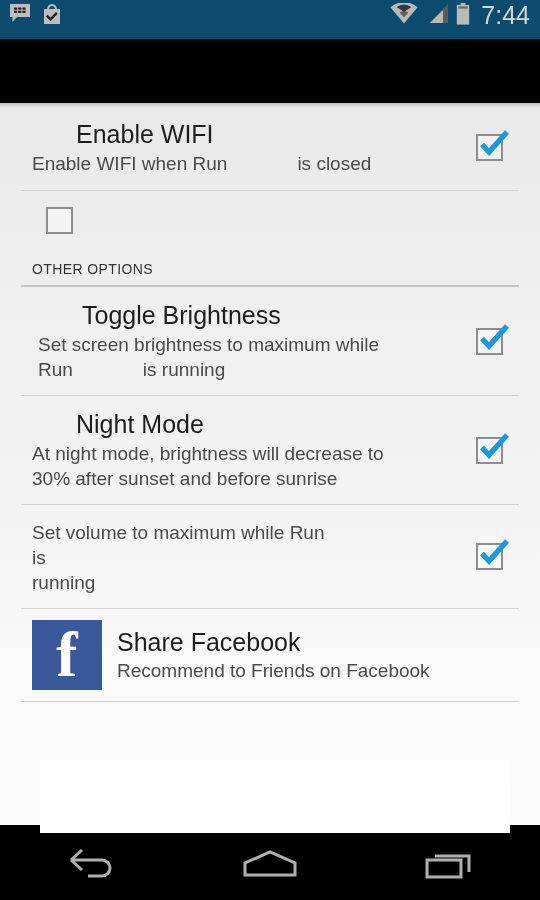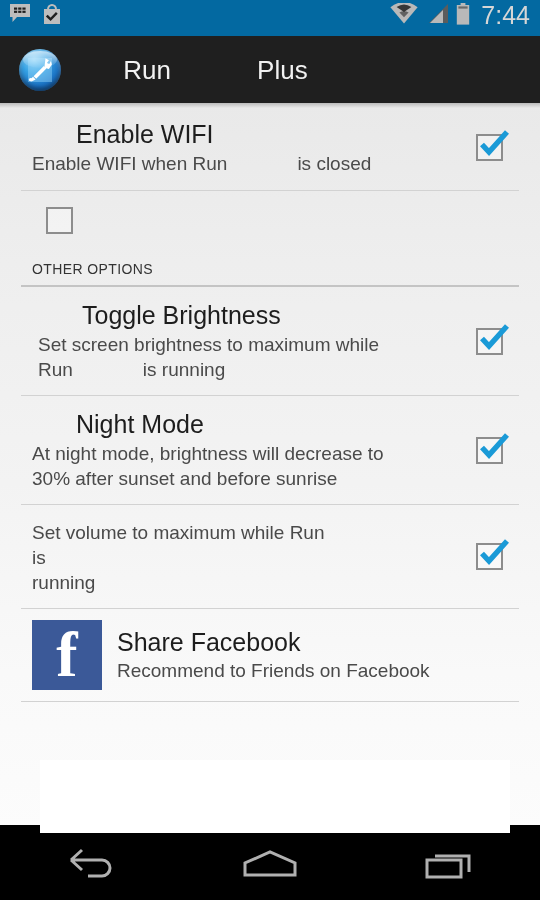--- a/index.html
+++ b/index.html
@@ -21,21 +21,21 @@
     background: #000;
     overflow: hidden;
   }
 
   
   .status-bar {
     position: absolute;
     top: 0; left: 0;
     width: 540px;
     height: 39px;
-    background: #0369a1;
+    background: #0c4a6e;
     display: flex;
     align-items: center;
     box-sizing: border-box;
     padding: 0 10px 8px 9px;
   }
   .status-left {
     display: flex;
     align-items: center;
     gap: 10px;
   }
@@ -321,37 +321,20 @@
         <svg width="14" height="22" viewBox="0 0 14 22">
           <rect x="4.6" y="0" width="4.8" height="2.3" fill="#b9b9b9"></rect>
           <rect x="0.8" y="2" width="12.4" height="19.6" fill="#b9b9b9"></rect>
           <rect x="2.4" y="3.4" width="9.2" height="2.2" fill="#2a2a2a" opacity="0.55"></rect>
         </svg>
       </span>
       <span class="status-time">7:44</span>
     </div>
   </div>
 
-  <div class="action-bar">
-    <div class="app-icon">
-      <div class="inner-sq"></div>
-      <svg width="30" height="30" viewBox="0 0 30 30">
-        <g fill="#ffffff">
-          <path d="M20.5 3.2 l3.4 2.1 -2.0 2.6 2.4 1.0 1.6 -3.0 1.0 3.6 -3.0 4.4 -4.6 -1.2 Z"></path>
-          <path d="M18.8 11.0 L8.6 21.2 l2.6 2.6 L21.4 13.6 Z"></path>
-          <path d="M8.0 21.8 l2.6 2.6 -4.0 2.2 -2.6 -1.0 Z"></path>
-          <circle cx="5.6" cy="24.6" r="1.7"></circle>
-        </g>
-      </svg>
-      <div class="gloss"></div>
-    </div>
-    <div class="bar-title">
-      <span>Run</span><span class="gap"></span><span>Plus</span>
-    </div>
-  </div>
   <div class="ab-shadow"></div>
 
   <div class="content">
 
     <div class="bottom-panel"></div>
 
     <div class="pref-row" style="padding-top:16px;padding-bottom:14px;">
       <div class="pref-text">
         <div class="pref-title">Enable WIFI</div>
         <div class="pref-summary"><span>Enable WIFI when Run</span><span class="gap-s"></span><span>is closed</span></div>

